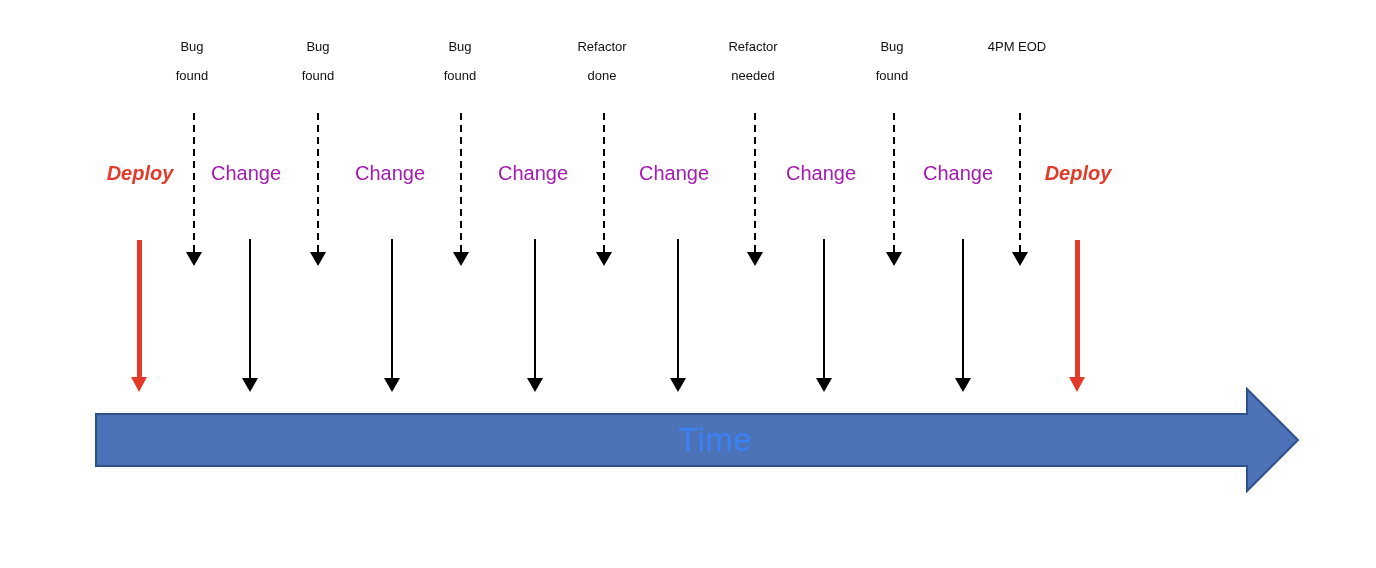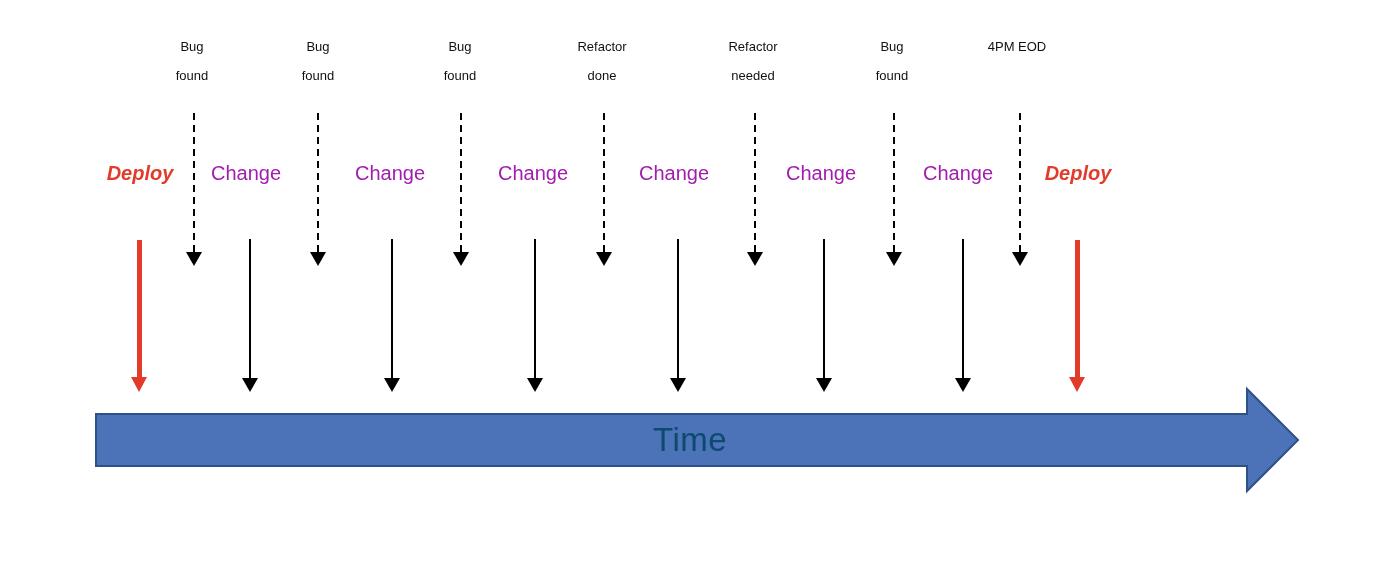--- a/index.html
+++ b/index.html
@@ -77,26 +77,26 @@
     pointer-events: none;
   }
   .timeline-svg polygon {
     fill: var(--timeline-fill, #4c72b8);
     stroke: var(--timeline-border, #2e5288);
     stroke-width: 2;
     stroke-linejoin: miter;
   }
   .timeline-label {
     position: absolute;
-    left: 690px;
+    left: 715px;
     top: 423px;
     transform: translateX(-50%);
     font-size: 33px;
     line-height: 34px;
-    color: #0c4a6e;
+    color: #3b82f6;
     letter-spacing: 0.5px;
   }
 </style>
 </head>
 <body>
 
 <div class="canvas">
 
   <div class="event-label" style="left:192px">Bug
 found</div>

